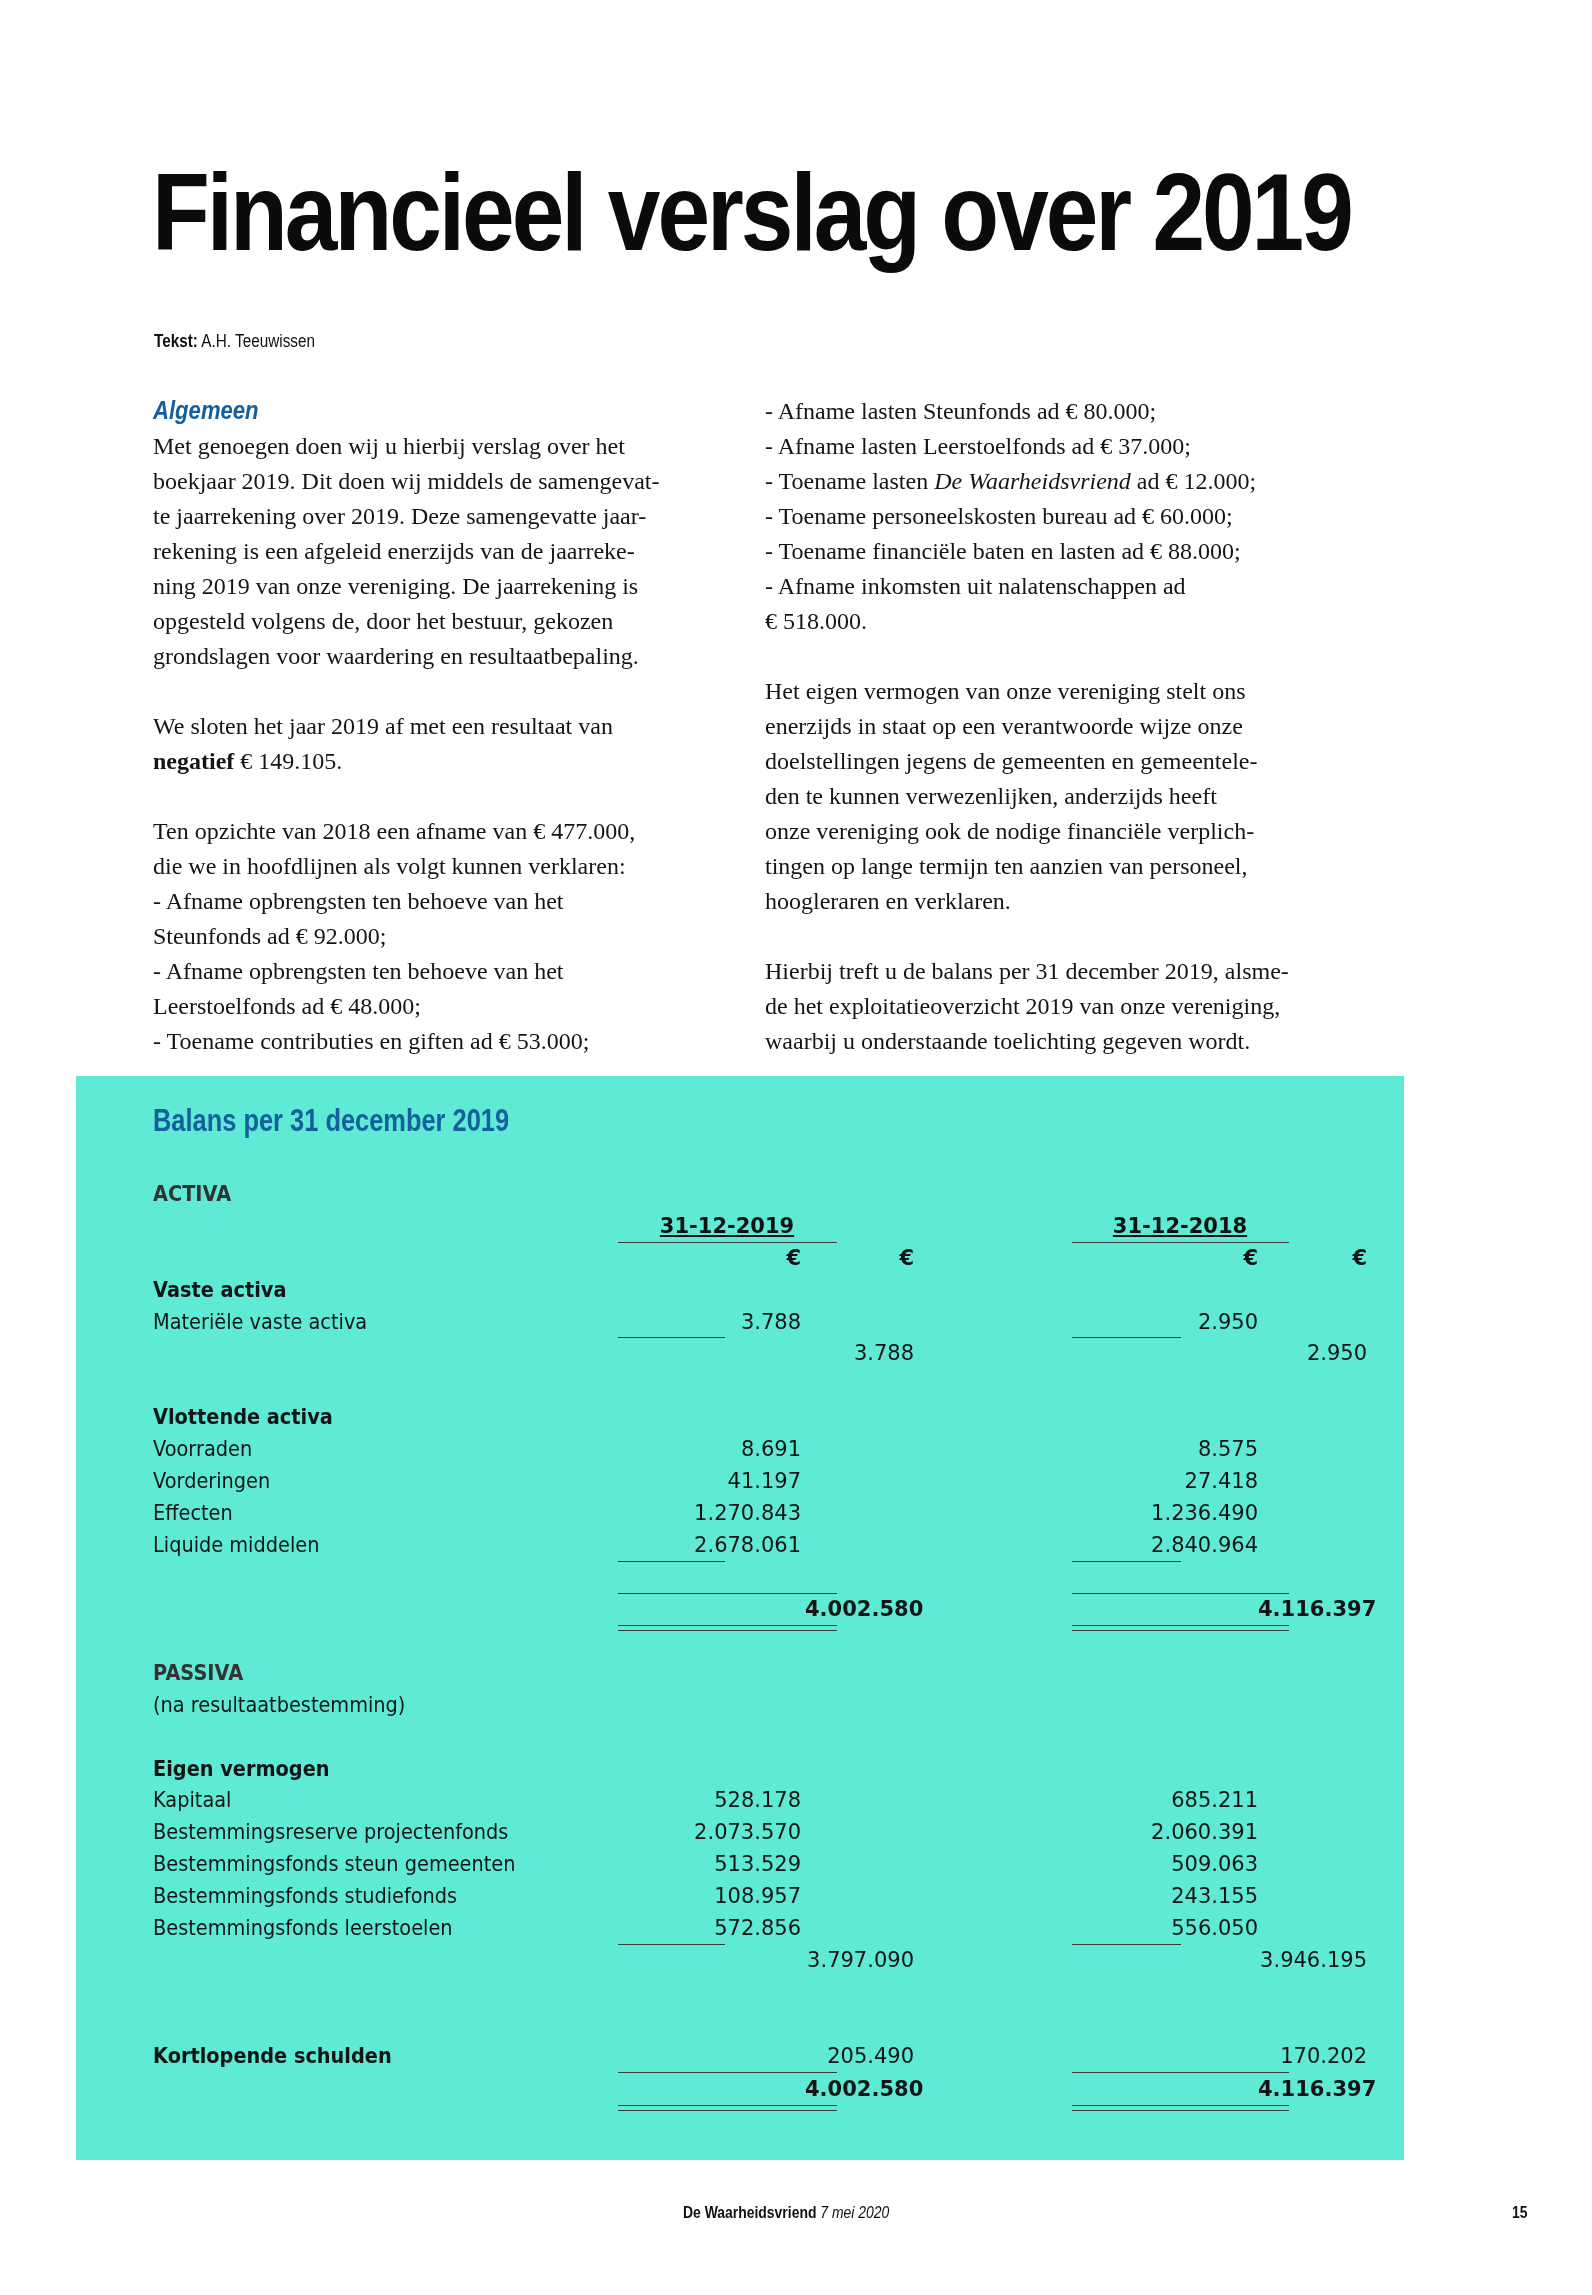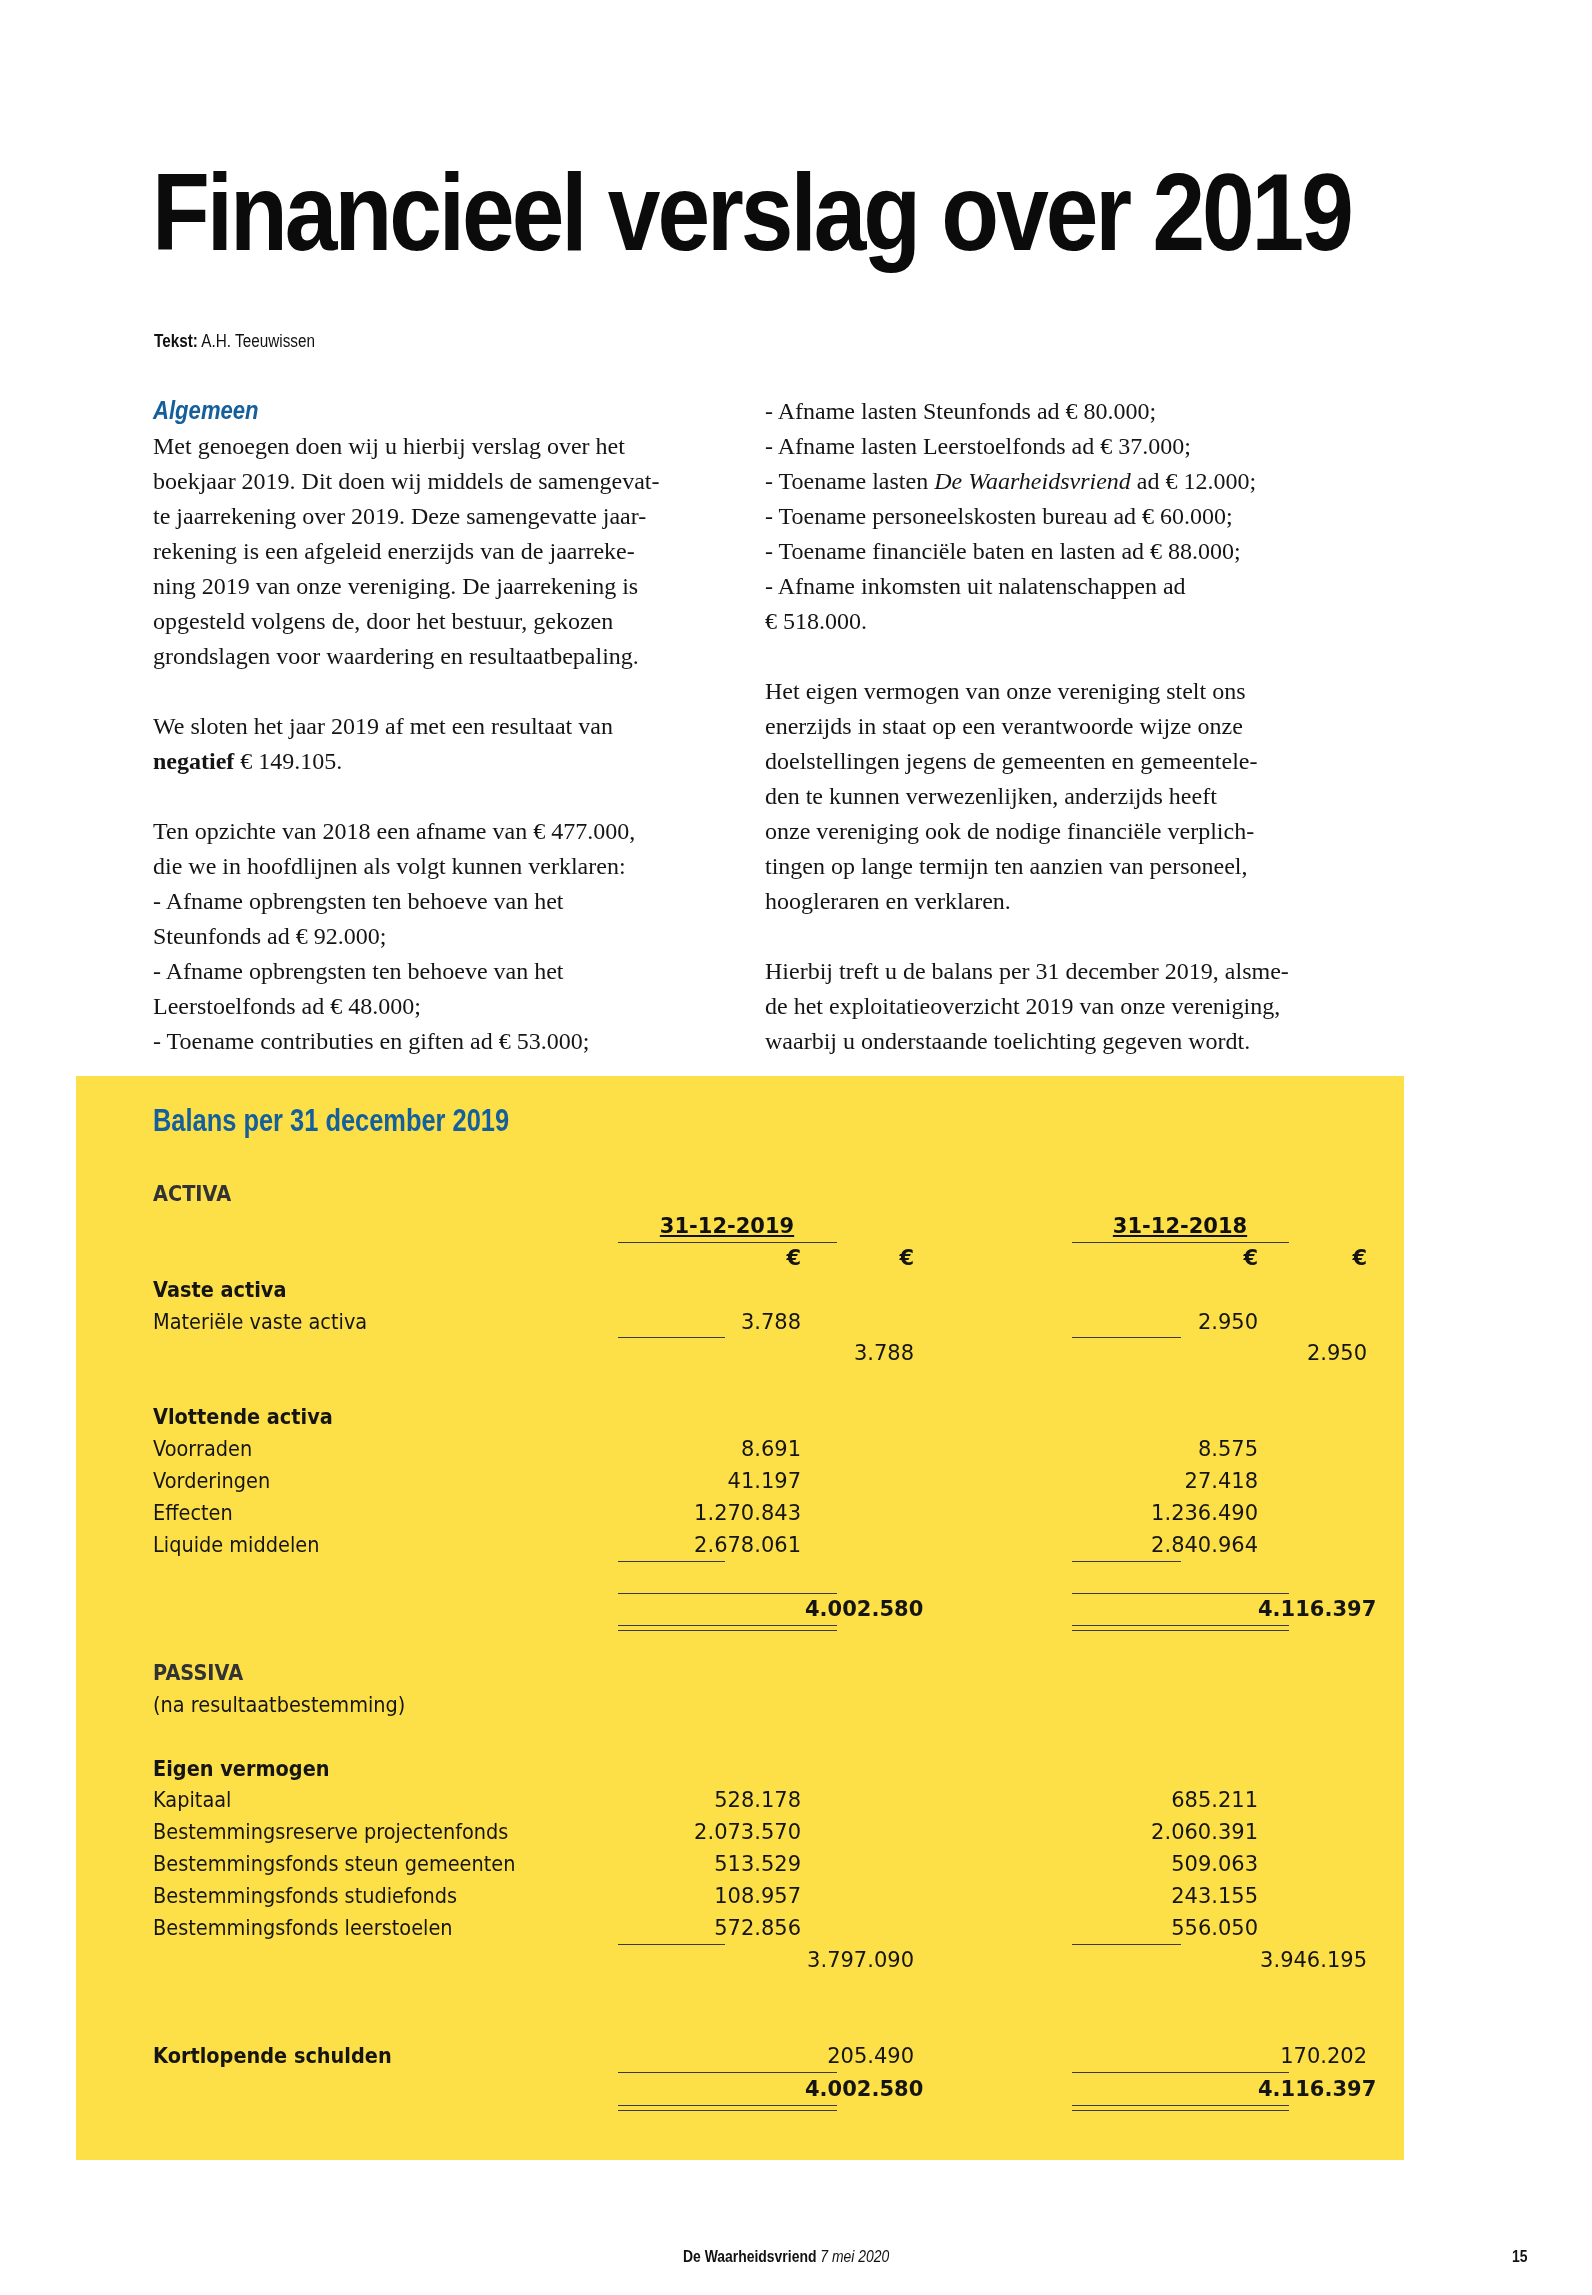--- a/index.html
+++ b/index.html
@@ -29,21 +29,21 @@
   .col.right { left: 765px; top: 394px; }
   .col p { margin: 0; }
   .col .gap { height: 35px; }
   .section-head {
     font-family: "Liberation Sans", sans-serif; font-style: italic; font-weight: bold;
     font-size: 26px; line-height: 35px; color: #15609c;
     display: inline-block; transform: scaleX(0.85); transform-origin: left top;
   }
   .panel {
     position: absolute; left: 76px; top: 1076px; width: 1328px; height: 1084px;
-    background: #fde047;
+    background: #5eead4;
   }
   .panel-title {
     position: absolute; left: 77px; top: 26px; margin: 0;
     font-family: "Liberation Sans", sans-serif; font-weight: bold; font-size: 31px;
     color: #15609c; transform: scaleX(0.82); transform-origin: left top; white-space: nowrap;
     line-height: 38px;
   }
   .row {
     position: absolute; left: 77px; height: 32px; width: 1225px;
     font-family: "DejaVu Sans", sans-serif; font-size: 21px; line-height: 32px; color: #151515;
@@ -55,21 +55,21 @@
   .c1a { left: 541px; width: 107px; }
   .c1b { left: 652px; width: 109px; }
   .c2a { left: 995px; width: 110px; }
   .c2b { left: 1105px; width: 109px; }
   .num.bold { font-weight: bold; }
   .hline { position: absolute; height: 0; border-top: 1.3px solid #3a3a3a; }
   .dbl { position: absolute; height: 3.5px; border-top: 1.3px solid #3a3a3a; border-bottom: 1.3px solid #3a3a3a; }
   .colhdr { position: absolute; font-family: "DejaVu Sans", sans-serif; font-weight: bold; font-size: 21px; line-height: 32px; text-align: center; text-decoration: underline; }
   .footer {
     position: absolute; top: 2203px; left: 0; width: 1592px; height: 26px;
-    font-family: "Liberation Sans", sans-serif; font-size: 16.4px; margin-top: 44px;
+    font-family: "Liberation Sans", sans-serif; font-size: 16.4px;
   }
   .footer .pub { position: absolute; left: 683px; top: 0; white-space: nowrap; transform: scaleX(0.85); transform-origin: left top; }
   .footer .pub b { font-weight: bold; }
   .footer .pub i { font-style: italic; }
   .footer .page { position: absolute; left: 1512px; top: 0; font-weight: bold; transform: scaleX(0.85); transform-origin: left top; }
 </style>
 </head>
 <body>
 
 <h1 class="title">Financieel verslag over 2019</h1>

